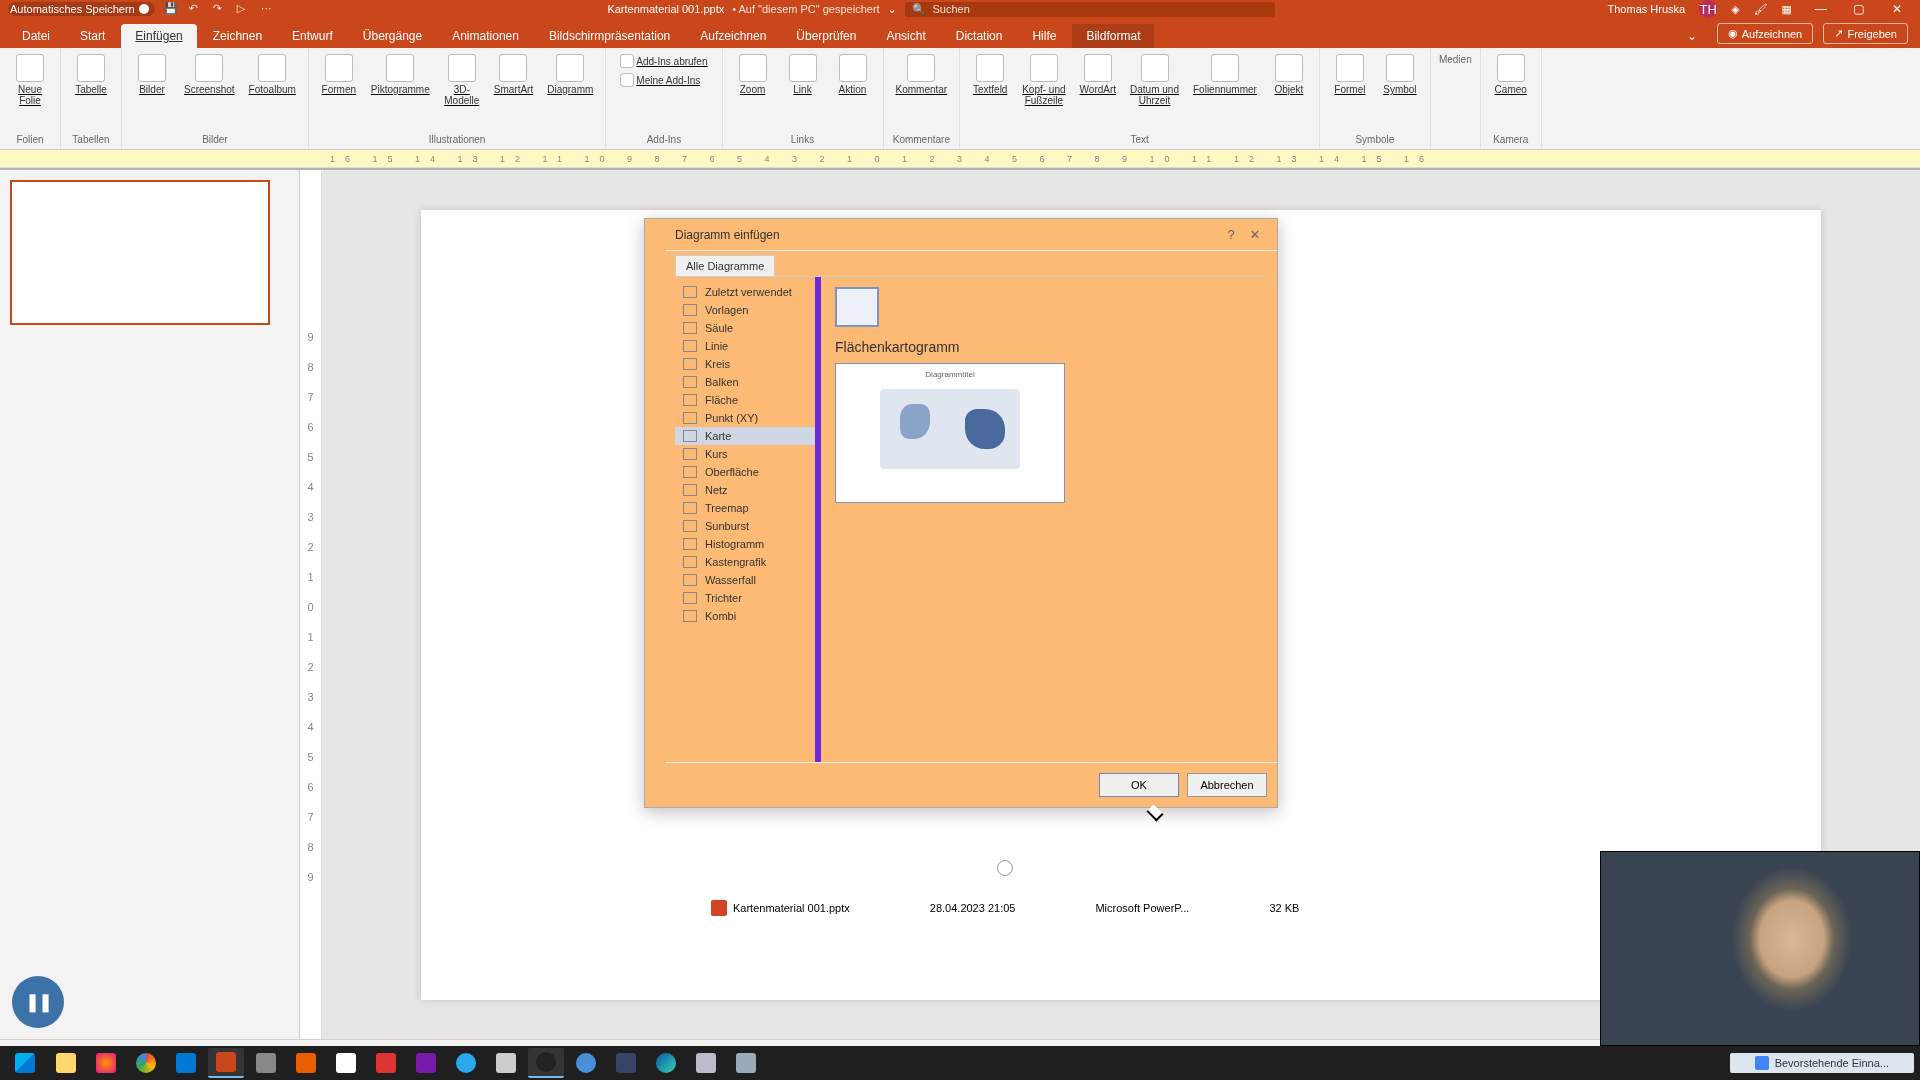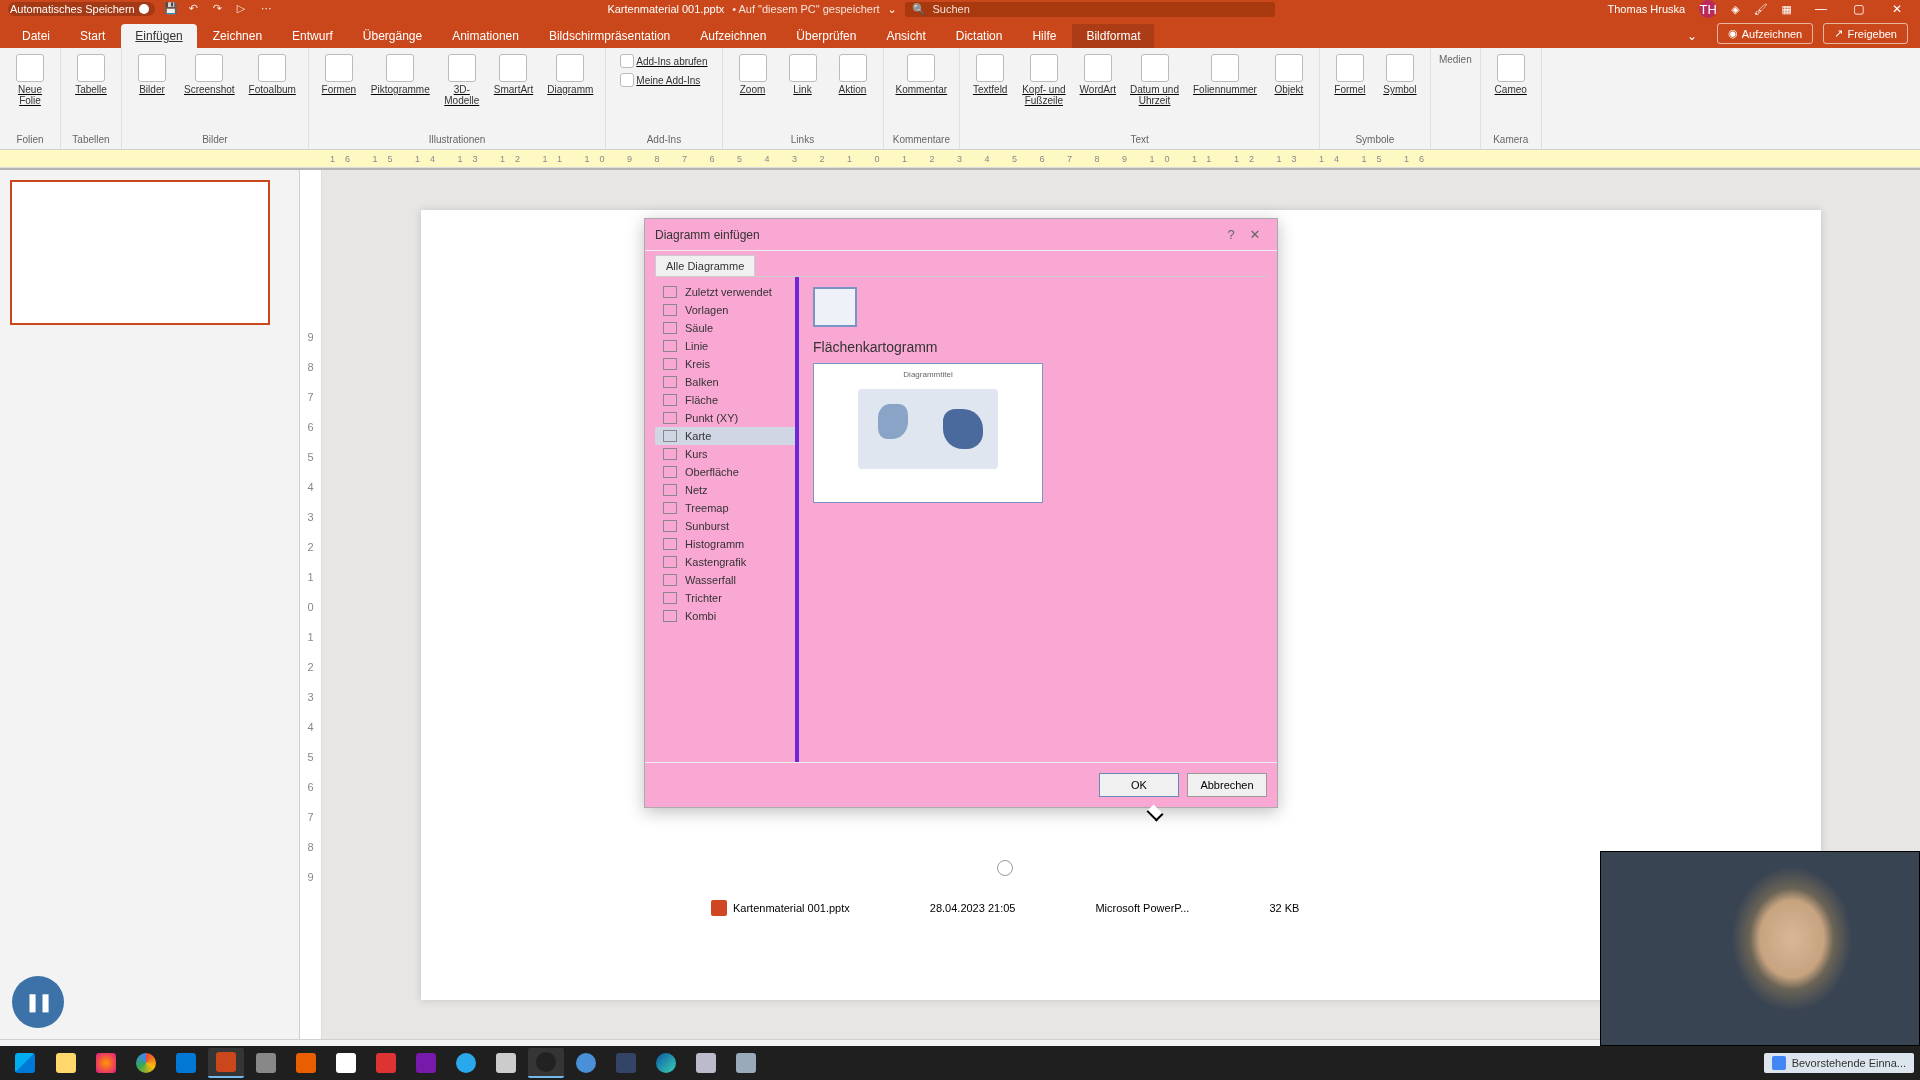--- a/index.html
+++ b/index.html
@@ -51,32 +51,32 @@
 .canvas-area { flex: 1; background: #e8e6e4; position: relative; display: flex; justify-content: center; padding-top: 40px; }
 .slide { width: 1400px; height: 790px; background: #fff; box-shadow: 0 0 8px rgba(0,0,0,.15); position: relative; }
 
 
 .file-obj { position: absolute; left: 290px; top: 690px; display: flex; align-items: center; gap: 80px; }
 .file-row { display: flex; align-items: center; gap: 6px; }
 .file-icon { width: 16px; height: 16px; background: #d04522; border-radius: 2px; }
 .rotate-handle { position: absolute; top: -40px; left: 50%; width: 16px; height: 16px; border: 1px solid #999; border-radius: 50%; transform: translateX(-50%); }
 
 
-.overlay-dialog { position: absolute; left: 644px; top: 218px; width: 634px; height: 590px; background: #f9a8d4; border: 1px solid #aaa; box-shadow: 0 4px 16px rgba(0,0,0,.25); display: flex; flex-direction: column; }
+.overlay-dialog { position: absolute; left: 644px; top: 218px; width: 634px; height: 590px; background: #fdba74; border: 1px solid #aaa; box-shadow: 0 4px 16px rgba(0,0,0,.25); display: flex; flex-direction: column; padding-left: 20px; }
 .dialog-title { display: flex; align-items: center; padding: 8px 10px; border-bottom: 1px solid #eee; }
 .dialog-title .dt-text { flex: 1; font-size: 12px; color: #333; }
 .dialog-title .dt-btn { width: 24px; text-align: center; color: #666; cursor: pointer; font-size: 13px; }
 .dialog-tabs { padding: 4px 10px 0; }
 .dialog-tab { display: inline-block; padding: 4px 10px; border: 1px solid #ccc; border-bottom: none; background: #f0f0f0; font-size: 11px; color: #333; }
 .dialog-body { flex: 1; display: flex; border-top: 1px solid #ccc; margin: 0 10px; }
 .chart-cats { width: 140px; padding: 6px 0; }
 .cat-item { display: flex; align-items: center; gap: 8px; padding: 3px 8px; cursor: pointer; font-size: 11px; color: #333; }
 .cat-item.selected { background: #d0d6e4; }
 .cat-icon { width: 14px; height: 12px; border: 1px solid #888; }
-.chart-preview { flex: 1; border-left: 4px solid #6d28d9; padding: 10px 14px; }
+.chart-preview { flex: 1; border-left: 6px solid #6d28d9; padding: 10px 14px; }
 .subtype-thumb { width: 44px; height: 40px; border: 2px solid #7a94c6; background: #eef2f8; margin-bottom: 12px; }
 .preview-title { font-size: 14px; color: #333; margin-bottom: 8px; }
 .preview-box { width: 230px; height: 140px; border: 1px solid #7a94c6; background: #fff; padding: 6px; position: relative; }
 .world-map { width: 140px; height: 80px; margin: 10px auto; background: #dfe6ef; position: relative; border-radius: 4px; }
 .world-map::before { content: ''; position: absolute; left: 20px; top: 15px; width: 30px; height: 35px; background: #8aa4c8; border-radius: 40% 30% 50% 30%; }
 .world-map::after { content: ''; position: absolute; right: 15px; top: 20px; width: 40px; height: 40px; background: #4a6a9e; border-radius: 30% 50% 40% 50%; }
 .dialog-buttons { display: flex; justify-content: flex-end; padding: 10px; gap: 8px; border-top: 1px solid #eee; }
 .dlg-btn { min-width: 80px; height: 24px; border: 1px solid #999; background: #f0f0f0; cursor: pointer; font-size: 11px; }
 .dlg-btn.default { border-color: #6a88b8; }
 
@@ -84,21 +84,21 @@
 .statusbar { position: absolute; bottom: 17px; left: 0; right: 0; height: 24px; background: #f3f3f3; border-top: 1px solid #d0d0d0; display: flex; align-items: center; padding: 0 10px; gap: 16px; color: #555; font-size: 11px; }
 .statusbar .spacer { flex: 1; }
 
 
 .taskbar { position: absolute; bottom: 0; left: 0; right: 0; height: 34px; background: #1f1f1f; display: flex; align-items: center; padding: 0 6px; gap: 4px; }
 .taskbar .tb-btn { width: 38px; height: 30px; display: flex; align-items: center; justify-content: center; color: #fff; cursor: pointer; }
 .taskbar .tb-app { width: 36px; height: 30px; border-radius: 2px; display: flex; align-items: center; justify-content: center; }
 .taskbar .tb-app.active { background: rgba(255,255,255,.1); border-bottom: 2px solid #76b9ed; }
 .app-ico { width: 20px; height: 20px; border-radius: 3px; }
 .taskbar .tray { flex: 1; }
-.task-notif { background: #dde6ef; color: #333; padding: 3px 8px; border-radius: 2px; display: flex; align-items: center; gap: 6px; font-size: 11px; }
+.task-notif { background: #dde6ef; color: #333; padding: 3px 25px; border-radius: 2px; display: flex; align-items: center; gap: 6px; font-size: 11px; }
 
 
 .webcam { position: absolute; right: 0; bottom: 34px; width: 320px; height: 195px; background: #3a4452; border: 1px solid #000; }
 .webcam::before { content: ''; position: absolute; inset: 0; background: radial-gradient(ellipse 100px 120px at 60% 45%, #d9b896 0%, #c7a380 32%, #6b6456 42%, #394453 60%); }
 .pause-overlay { position: absolute; left: 12px; bottom: 52px; width: 52px; height: 52px; border-radius: 50%; background: rgba(40,100,160,.9); display: flex; align-items: center; justify-content: center; }
 .pause-overlay::before { content: '❚❚'; color: #fff; font-size: 18px; letter-spacing: -2px; }
 
 .cursor { position: absolute; left: 1150px; top: 806px; width: 12px; height: 18px; z-index: 1000; }
 .cursor::before { content: ''; position: absolute; border-left: 2px solid #000; border-bottom: 2px solid #000; width: 8px; height: 12px; transform: rotate(-45deg); background: #fff; }
 </style>

